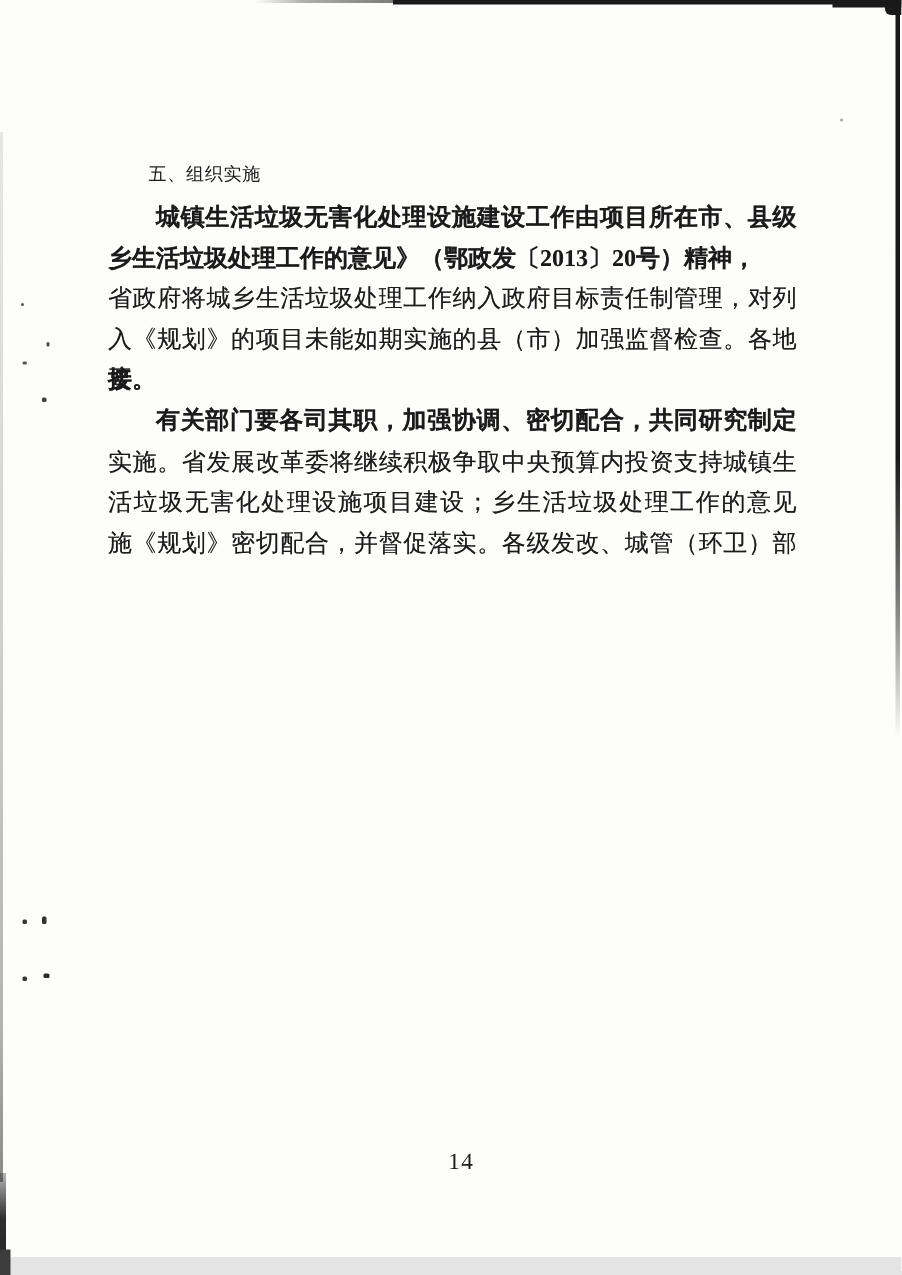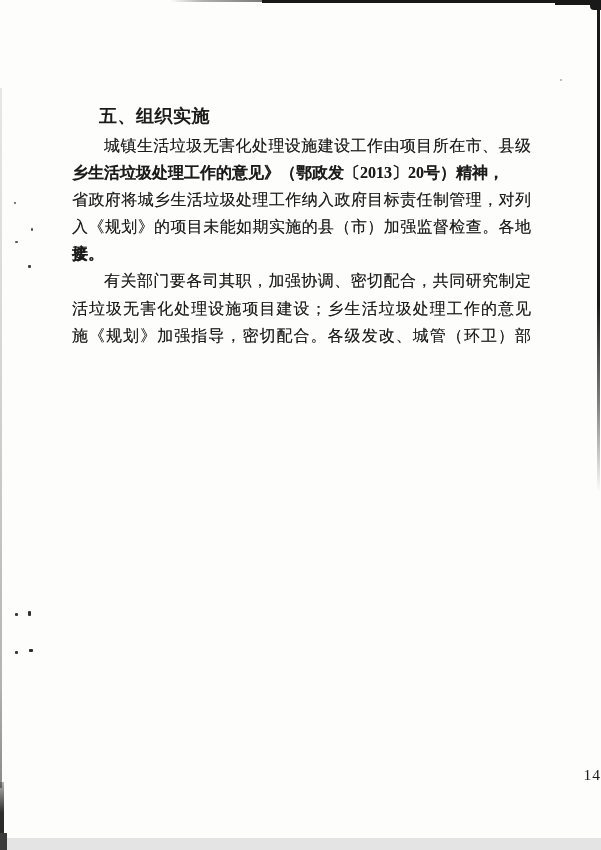--- a/index.html
+++ b/index.html
@@ -41,40 +41,40 @@
   .s4{left:28px;top:265px;width:3px;height:3px;background:#3f3f3f;}
   .s5{left:15px;top:613px;width:3px;height:3px;background:#383838;}
   .s6{left:28px;top:611px;width:3px;height:5px;background:#333;}
   .s7{left:15px;top:651px;width:3px;height:3px;background:#383838;}
   .s8{left:29px;top:649px;width:4px;height:3px;background:#2c2c2c;}
   .s9{left:560px;top:79px;width:2px;height:2px;background:#a8a8a8;}
   
   .heading{
     position:absolute;left:99px;top:106px;
     font-family:"Liberation Sans","DejaVu Sans",sans-serif;
-    font-weight:700;font-size:18px;line-height:20px;
+    font-weight:400;font-size:12px;line-height:20px;
     letter-spacing:.5px;color:var(--ink);white-space:nowrap;
   }
   .textblock{
     position:absolute;left:72px;top:132px;width:459px;
     font-size:16px;line-height:27.1px;color:var(--ink);
     text-shadow:0 0 .4px rgba(20,20,20,.55);
   }
   .para{margin:0;}
   .tl{
     text-align:justify;
     text-align-last:justify;
     white-space:normal;
     height:27.1px;overflow:visible;
   }
-  .tl.ind{text-indent:2em;}
+  .tl.ind{text-indent:2em;font-weight:bold;}
   .tl.nj{text-align-last:left;font-weight:bold;}
   .pageno{
     position:absolute;left:0;top:766px;width:601px;
-    text-align:right;padding-left:14px;box-sizing:border-box;
+    text-align:center;padding-left:14px;box-sizing:border-box;
     font-size:15.5px;line-height:18px;color:var(--ink);
     letter-spacing:1px;
   }
 </style>
 </head>
 <body>
 
 <div class="page">
 
   <div class="top-edge-a"></div>
@@ -101,20 +101,21 @@
   <div class="textblock">
       <div class="para">
         <div class="tl ind">城镇生活垃圾无害化处理设施建设工作由项目所在市、县级</div>
         <div class="tl nj">乡生活垃圾处理工作的意见》（鄂政发〔2013〕20号）精神，</div>
         <div class="tl">省政府将城乡生活垃圾处理工作纳入政府目标责任制管理，对列</div>
         <div class="tl">入《规划》的项目未能如期实施的县（市）加强监督检查。各地要</div>
         <div class="tl nj">接。</div>
       </div>
       <div class="para">
         <div class="tl ind">有关部门要各司其职，加强协调、密切配合，共同研究制定</div>
+        <div class="tl">实施。省发展改革委将继续积极争取中央预算内投资支持城镇生</div>
         <div class="tl">活垃圾无害化处理设施项目建设；乡生活垃圾处理工作的意见</div>
-        <div class="tl">施《规划》加强指导，密切配合。各级发改、城管（环卫）部</div>
+        <div class="tl">施《规划》密切配合，并督促落实。各级发改、城管（环卫）部</div>
       </div>
     </div>
 
   <div class="pageno">14</div>
 
 </div>
 
 </body></html>

